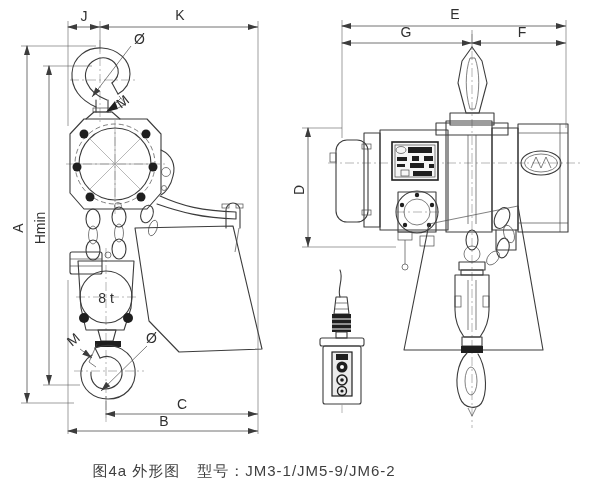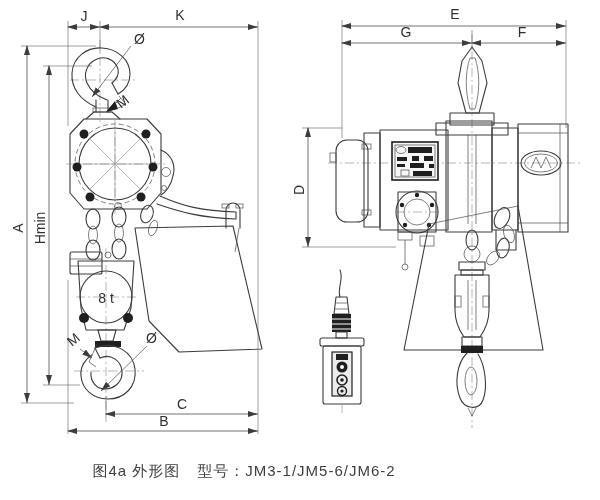--- a/index.html
+++ b/index.html
@@ -298,15 +298,15 @@
       <circle cx="342" cy="380" r="1.8" fill="#1f1f1f"></circle>
       <circle cx="342" cy="391" r="4.5" fill="none" stroke="#1f1f1f" stroke-width="1.4"></circle>
       <circle cx="342" cy="391" r="1.6" fill="#1f1f1f"></circle>
     </g>
     <line class="cl" x1="342" y1="404" x2="342" y2="414"></line>
   </g>
 </svg>
 
 <div class="caption">
   <span>图4a 外形图</span>
-  <span>型号：JM3-1/JM5-6/JM6-2</span>
+  <span>型号：JM3-1/JM5-9/JM6-2</span>
 </div>
 </div>
 
 </body></html>

